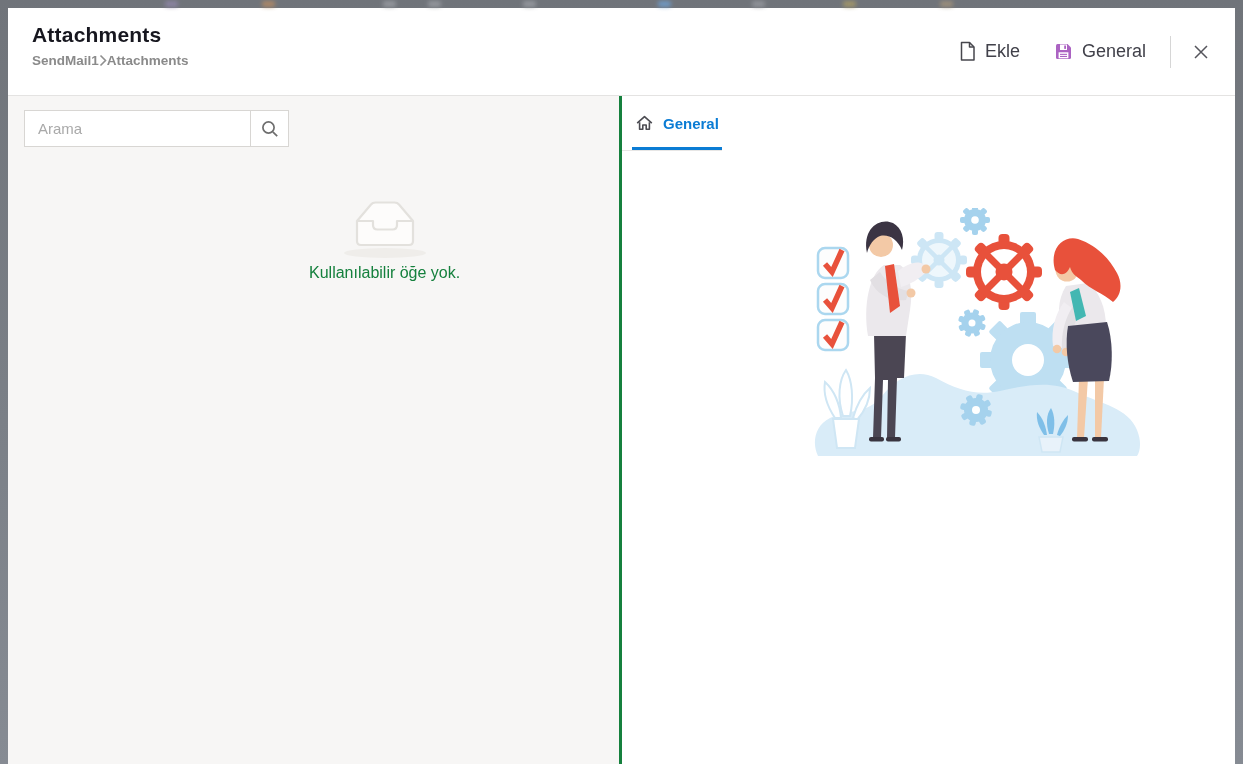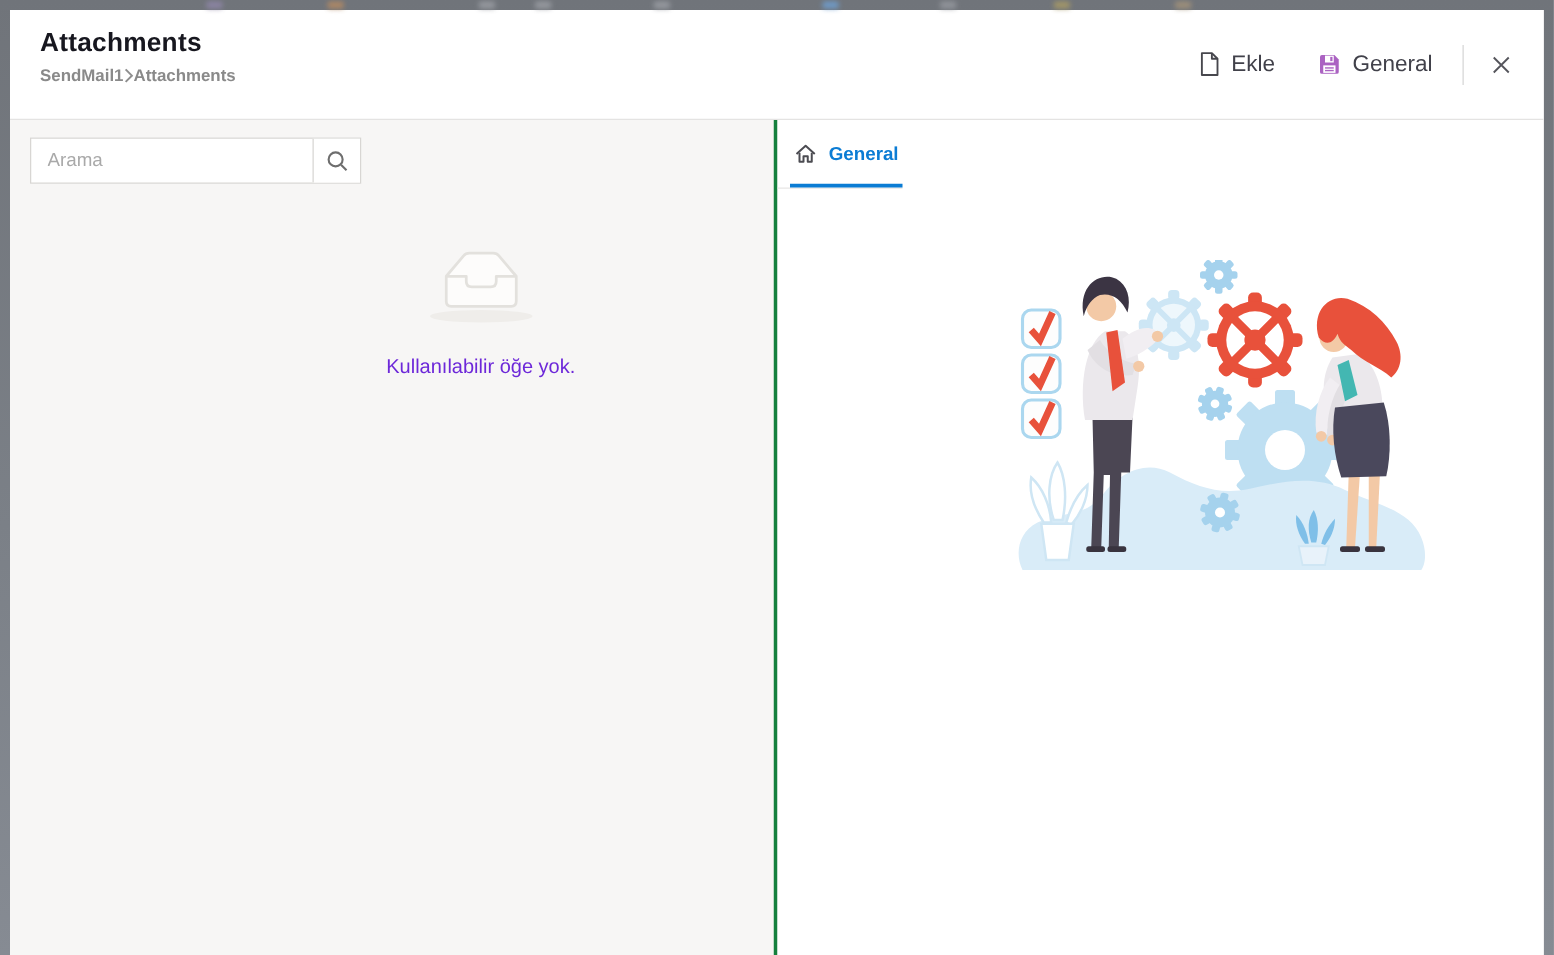--- a/index.html
+++ b/index.html
@@ -35,21 +35,21 @@
   .left-panel { width:614px; flex:0 0 614px; background:var(--left-panel-bg,#f7f6f5);
                 border-right:3px solid #15803d; display:flex; flex-direction:row; }
   .search-row { margin:14px 20px 0 16px; height:37px; display:flex; background:#fff;
                 border:1px solid #d8d6d3; }
   .search-input { flex:1; border:none; outline:none; background:transparent; padding:0 13px;
                   font-family:inherit; font-size:15px; color:#3c3c3c; }
   .search-input::placeholder { color:#a9a9a9; }
   .search-btn { width:38px; flex:0 0 38px; border:none; border-left:1px solid #d8d6d3;
                 background:#fff; display:flex; align-items:center; justify-content:center; cursor:pointer; }
   .left-empty { text-align:center; margin-top:100px; }
-  .left-empty-text { margin-top:20px; font-size:16px; color:#6d28d9; }
+  .left-empty-text { font-size:16px; color:#15803d; }
 
   
   .right-panel { flex:1; display:flex; flex-direction:row; background:#fff; min-width:0; }
   .tabbar { height:55px; flex:0 0 55px; border-bottom:1px solid #e7e6e5; display:flex;
             align-items:stretch; padding-left:10px; }
   .tab { position:relative; display:flex; align-items:center; gap:9px; padding:0 3px;
          cursor:pointer; background:none; border:none; font-family:inherit; }
   .tab-label { font-size:15px; font-weight:600; color:var(--accent-blue,#0b7cd4); }
   .tab.active::after { content:""; position:absolute; left:0; right:0; bottom:0; height:3px;
                        background:var(--accent-blue,#0b7cd4); }

